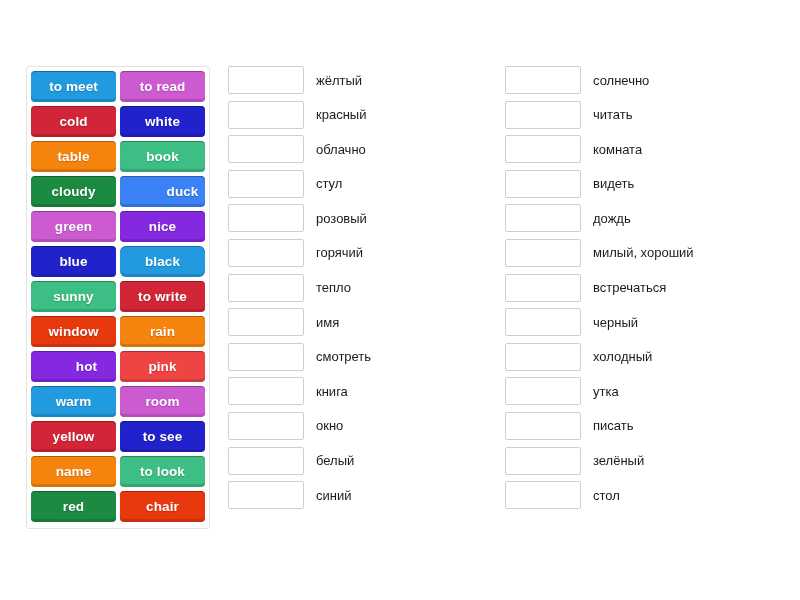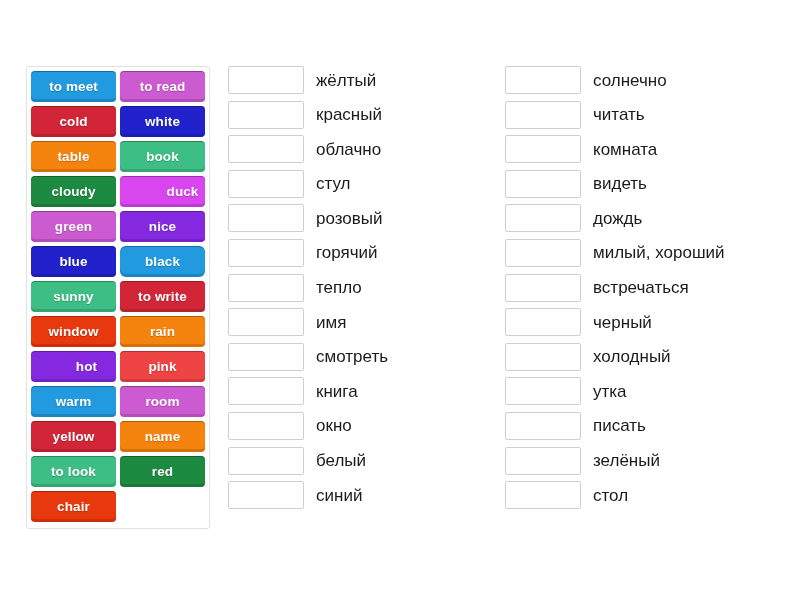--- a/index.html
+++ b/index.html
@@ -79,54 +79,55 @@
     height: 28px;
     border: 1px solid #ccd0d2;
     border-radius: 2px;
     background: #ffffff;
     flex: 0 0 auto;
     cursor: pointer;
   }
 
   .answer-label {
     margin-left: 12px;
-    font-size: 17px;
+    font-size: 13px;
     color: #1b1b1b;
     white-space: nowrap;
     line-height: 1;
   }
 </style>
 </head>
 <body>
 
 <div id="stage">
 
   <div id="tile-bank">
     <div id="tile-grid">
         <div class="tile" style="background: rgb(33, 154, 224);">to meet</div>
         <div class="tile" style="background: rgb(204, 91, 210);">to read</div>
         <div class="tile" style="background: rgb(210, 38, 56);">cold</div>
         <div class="tile" style="background: rgb(34, 34, 204);">white</div>
         <div class="tile" style="background: rgb(245, 132, 14);">table</div>
         <div class="tile" style="background: rgb(61, 190, 133);">book</div>
         <div class="tile" style="background: rgb(29, 138, 65);">cloudy</div>
-        <div class="tile" style="background: #d946ef; padding-left: 40px;">duck</div>
+        <div class="tile" style="background: #3b82f6; padding-left: 40px;">duck</div>
         <div class="tile" style="background: rgb(204, 91, 210);">green</div>
         <div class="tile" style="background: rgb(132, 41, 224);">nice</div>
         <div class="tile" style="background: rgb(34, 34, 204);">blue</div>
         <div class="tile" style="background: rgb(33, 154, 224); border-radius: 6px;">black</div>
         <div class="tile" style="background: rgb(61, 190, 133);">sunny</div>
         <div class="tile" style="background: rgb(210, 38, 56);">to write</div>
         <div class="tile" style="background: rgb(232, 56, 13);">window</div>
         <div class="tile" style="background: rgb(245, 132, 14);">rain</div>
         <div class="tile" style="background: rgb(132, 41, 224); padding-left: 26px;">hot</div>
         <div class="tile" style="background: #ef4444;">pink</div>
         <div class="tile" style="background: rgb(33, 154, 224);">warm</div>
         <div class="tile" style="background: rgb(204, 91, 210);">room</div>
         <div class="tile" style="background: rgb(210, 38, 56);">yellow</div>
+        <div class="tile" style="background: rgb(34, 34, 204);">to see</div>
         <div class="tile" style="background: rgb(245, 132, 14);">name</div>
         <div class="tile" style="background: rgb(61, 190, 133);">to look</div>
         <div class="tile" style="background: rgb(29, 138, 65);">red</div>
         <div class="tile" style="background: rgb(232, 56, 13);">chair</div>
       </div>
   </div>
 
   <div class="answer-col" id="answer-col-1">
       <div class="answer-row">
         <div class="drop-box"></div>

